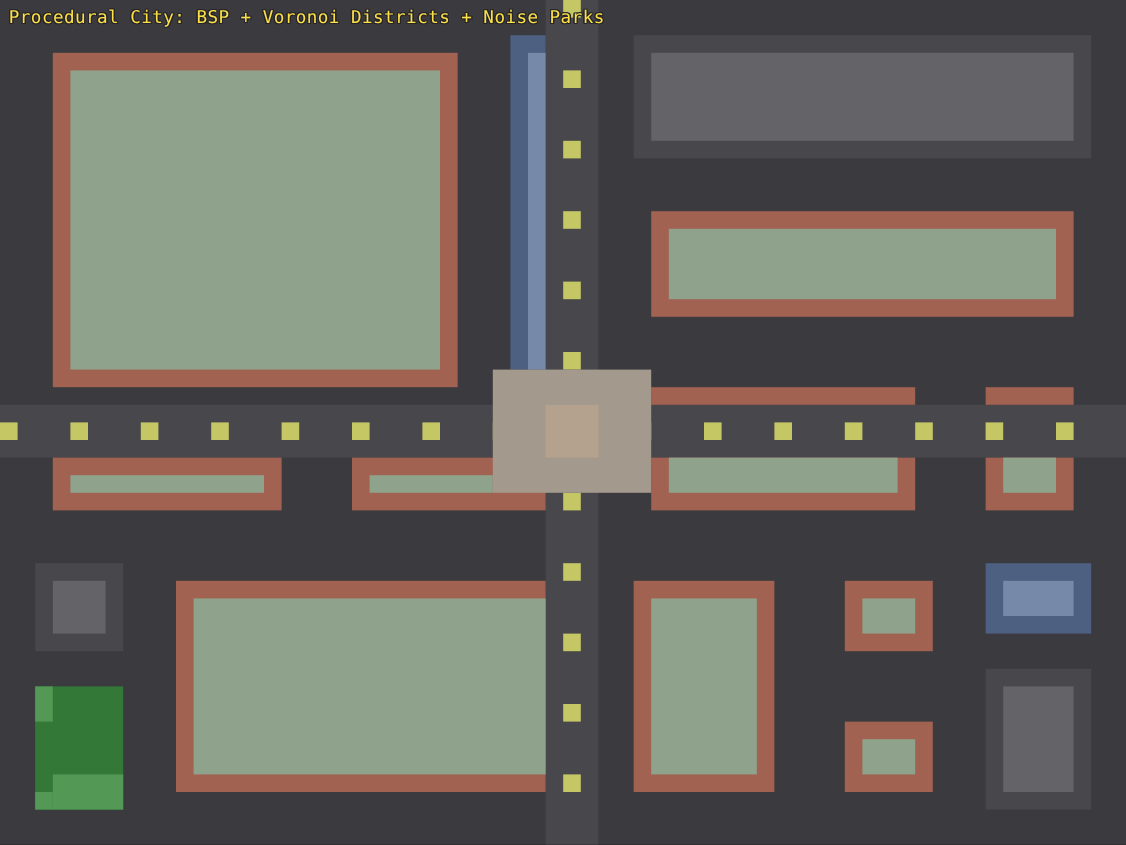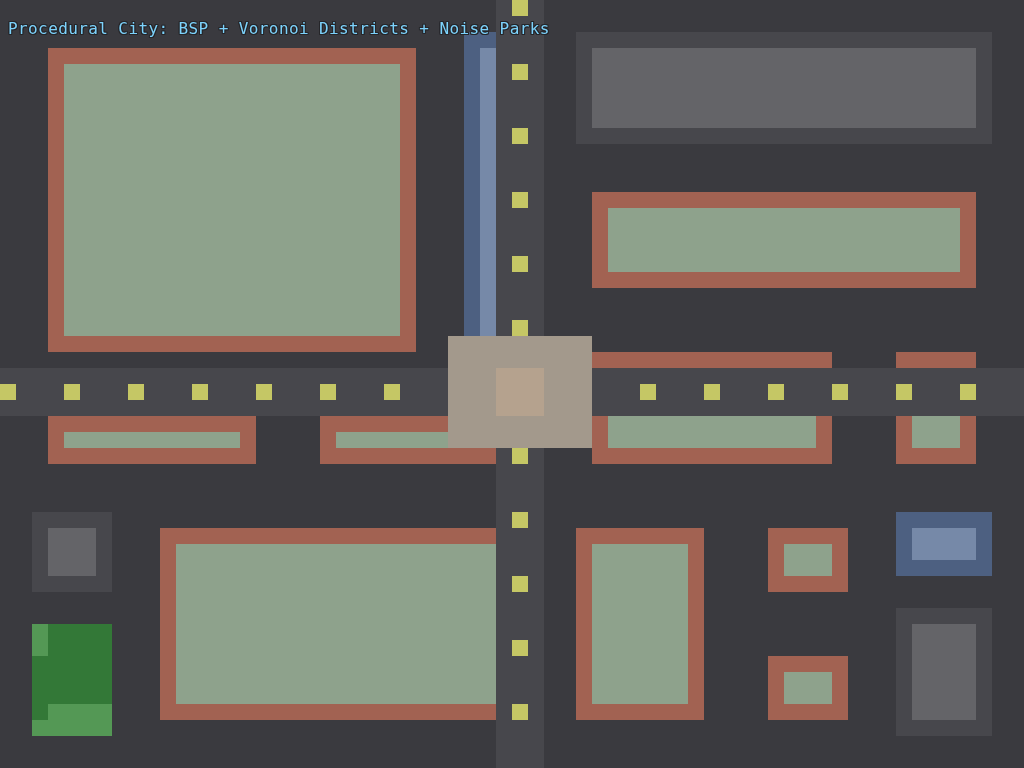--- a/index.html
+++ b/index.html
@@ -5,24 +5,24 @@
   html, body { margin: 0; padding: 0; background: #222; }
   .stage {
     position: relative;
     width: 1024px; height: 768px;
     overflow: hidden;
     font-family: "DejaVu Sans Mono", monospace;
   }
   .r { position: absolute; }
   .map-title {
     position: absolute;
-    left: 8px; top: 19px;
+    left: 8px; top: 6px;
     font-size: 16px;
     letter-spacing: 0.4px;
-    color: #7dd3fc;
+    color: #fde047;
     white-space: pre;
     text-shadow:
       -1px -1px 0 #26262a, 1px -1px 0 #26262a,
       -1px 1px 0 #26262a, 1px 1px 0 #26262a,
       0 -1px 0 #26262a, 0 1px 0 #26262a,
       -1px 0 0 #26262a, 1px 0 0 #26262a;
     z-index: 10;
   }
 </style>
 </head>

